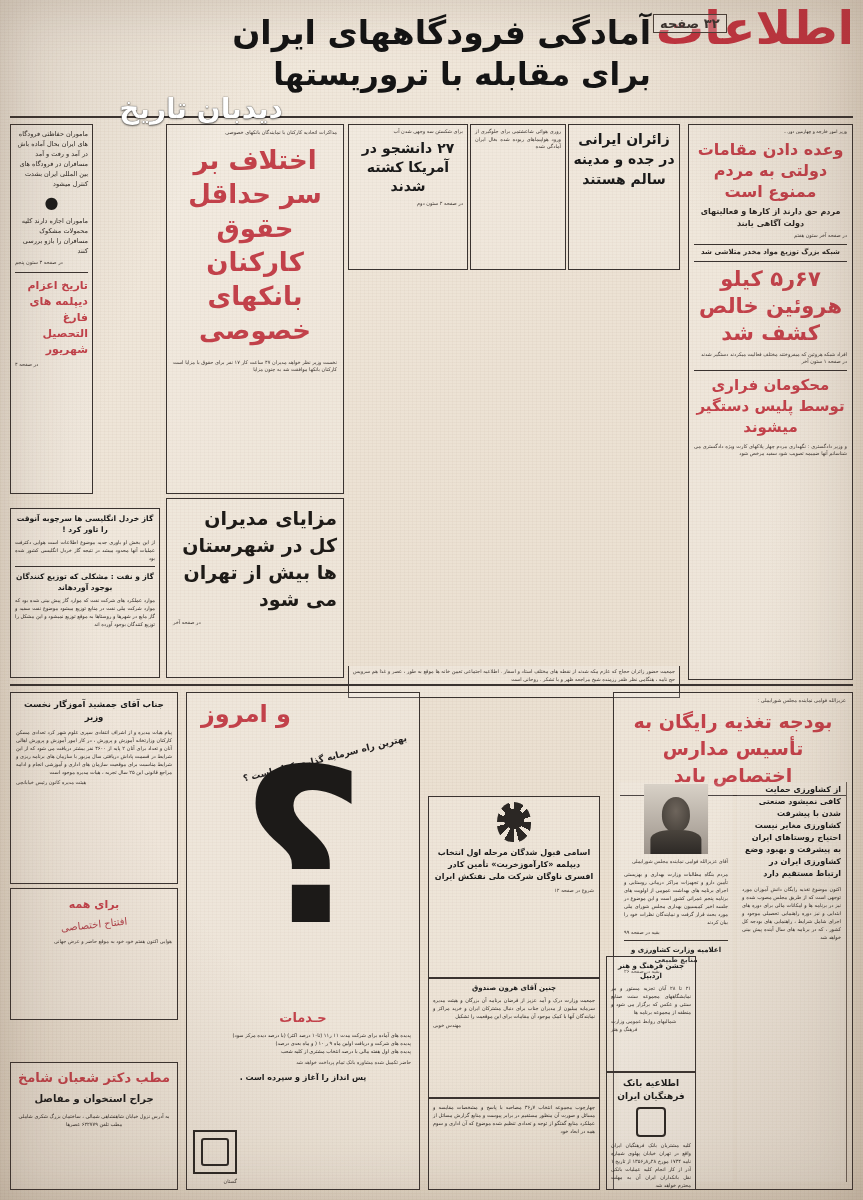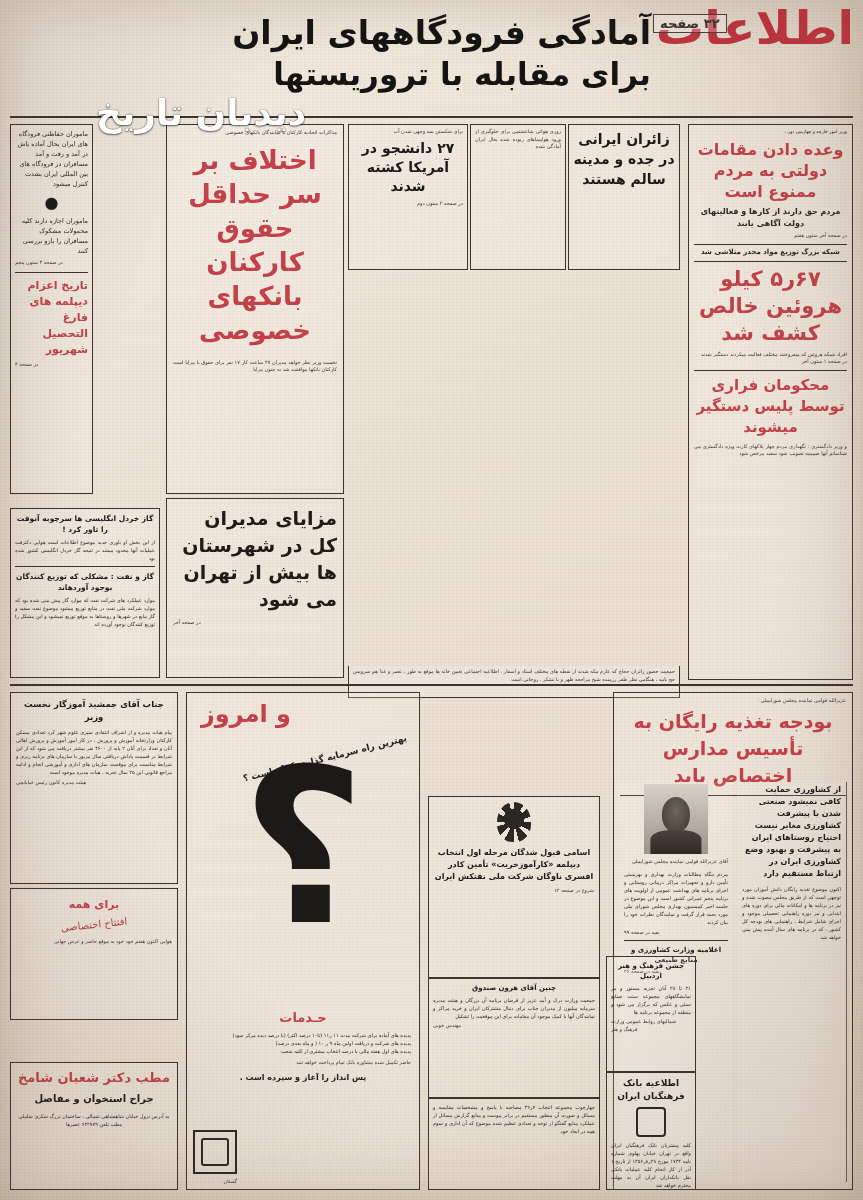--- a/index.html
+++ b/index.html
@@ -53,21 +53,21 @@
 
   #headline{
     position:absolute;top:12px;right:212px;width:420px;height:96px;
     text-align:right;
   }
   .hl1{font-size:33px;font-weight:bold;line-height:42px;letter-spacing:-1px;color:#141414;}
   .hl2{font-size:31px;font-weight:bold;line-height:40px;letter-spacing:-1px;color:#141414;}
 
   #watermark{
     position:absolute;top:92px;left:36px;width:330px;
-    text-align:center;font-size:36px;font-weight:bold;color:#ffffff;
+    text-align:center;font-size:28px;font-weight:bold;color:#ffffff;
     text-shadow:0 1px 2px rgba(0,0,0,.55),0 0 1px rgba(0,0,0,.9);
     letter-spacing:0px;
     z-index:40;
   }
 
   .rule{position:absolute;background:#3a3330;}
 
   
   .ttl{font-weight:bold;line-height:1.25;}
   .body-s{font-size:6px;line-height:9px;color:#2b2622;text-align:justify;}

